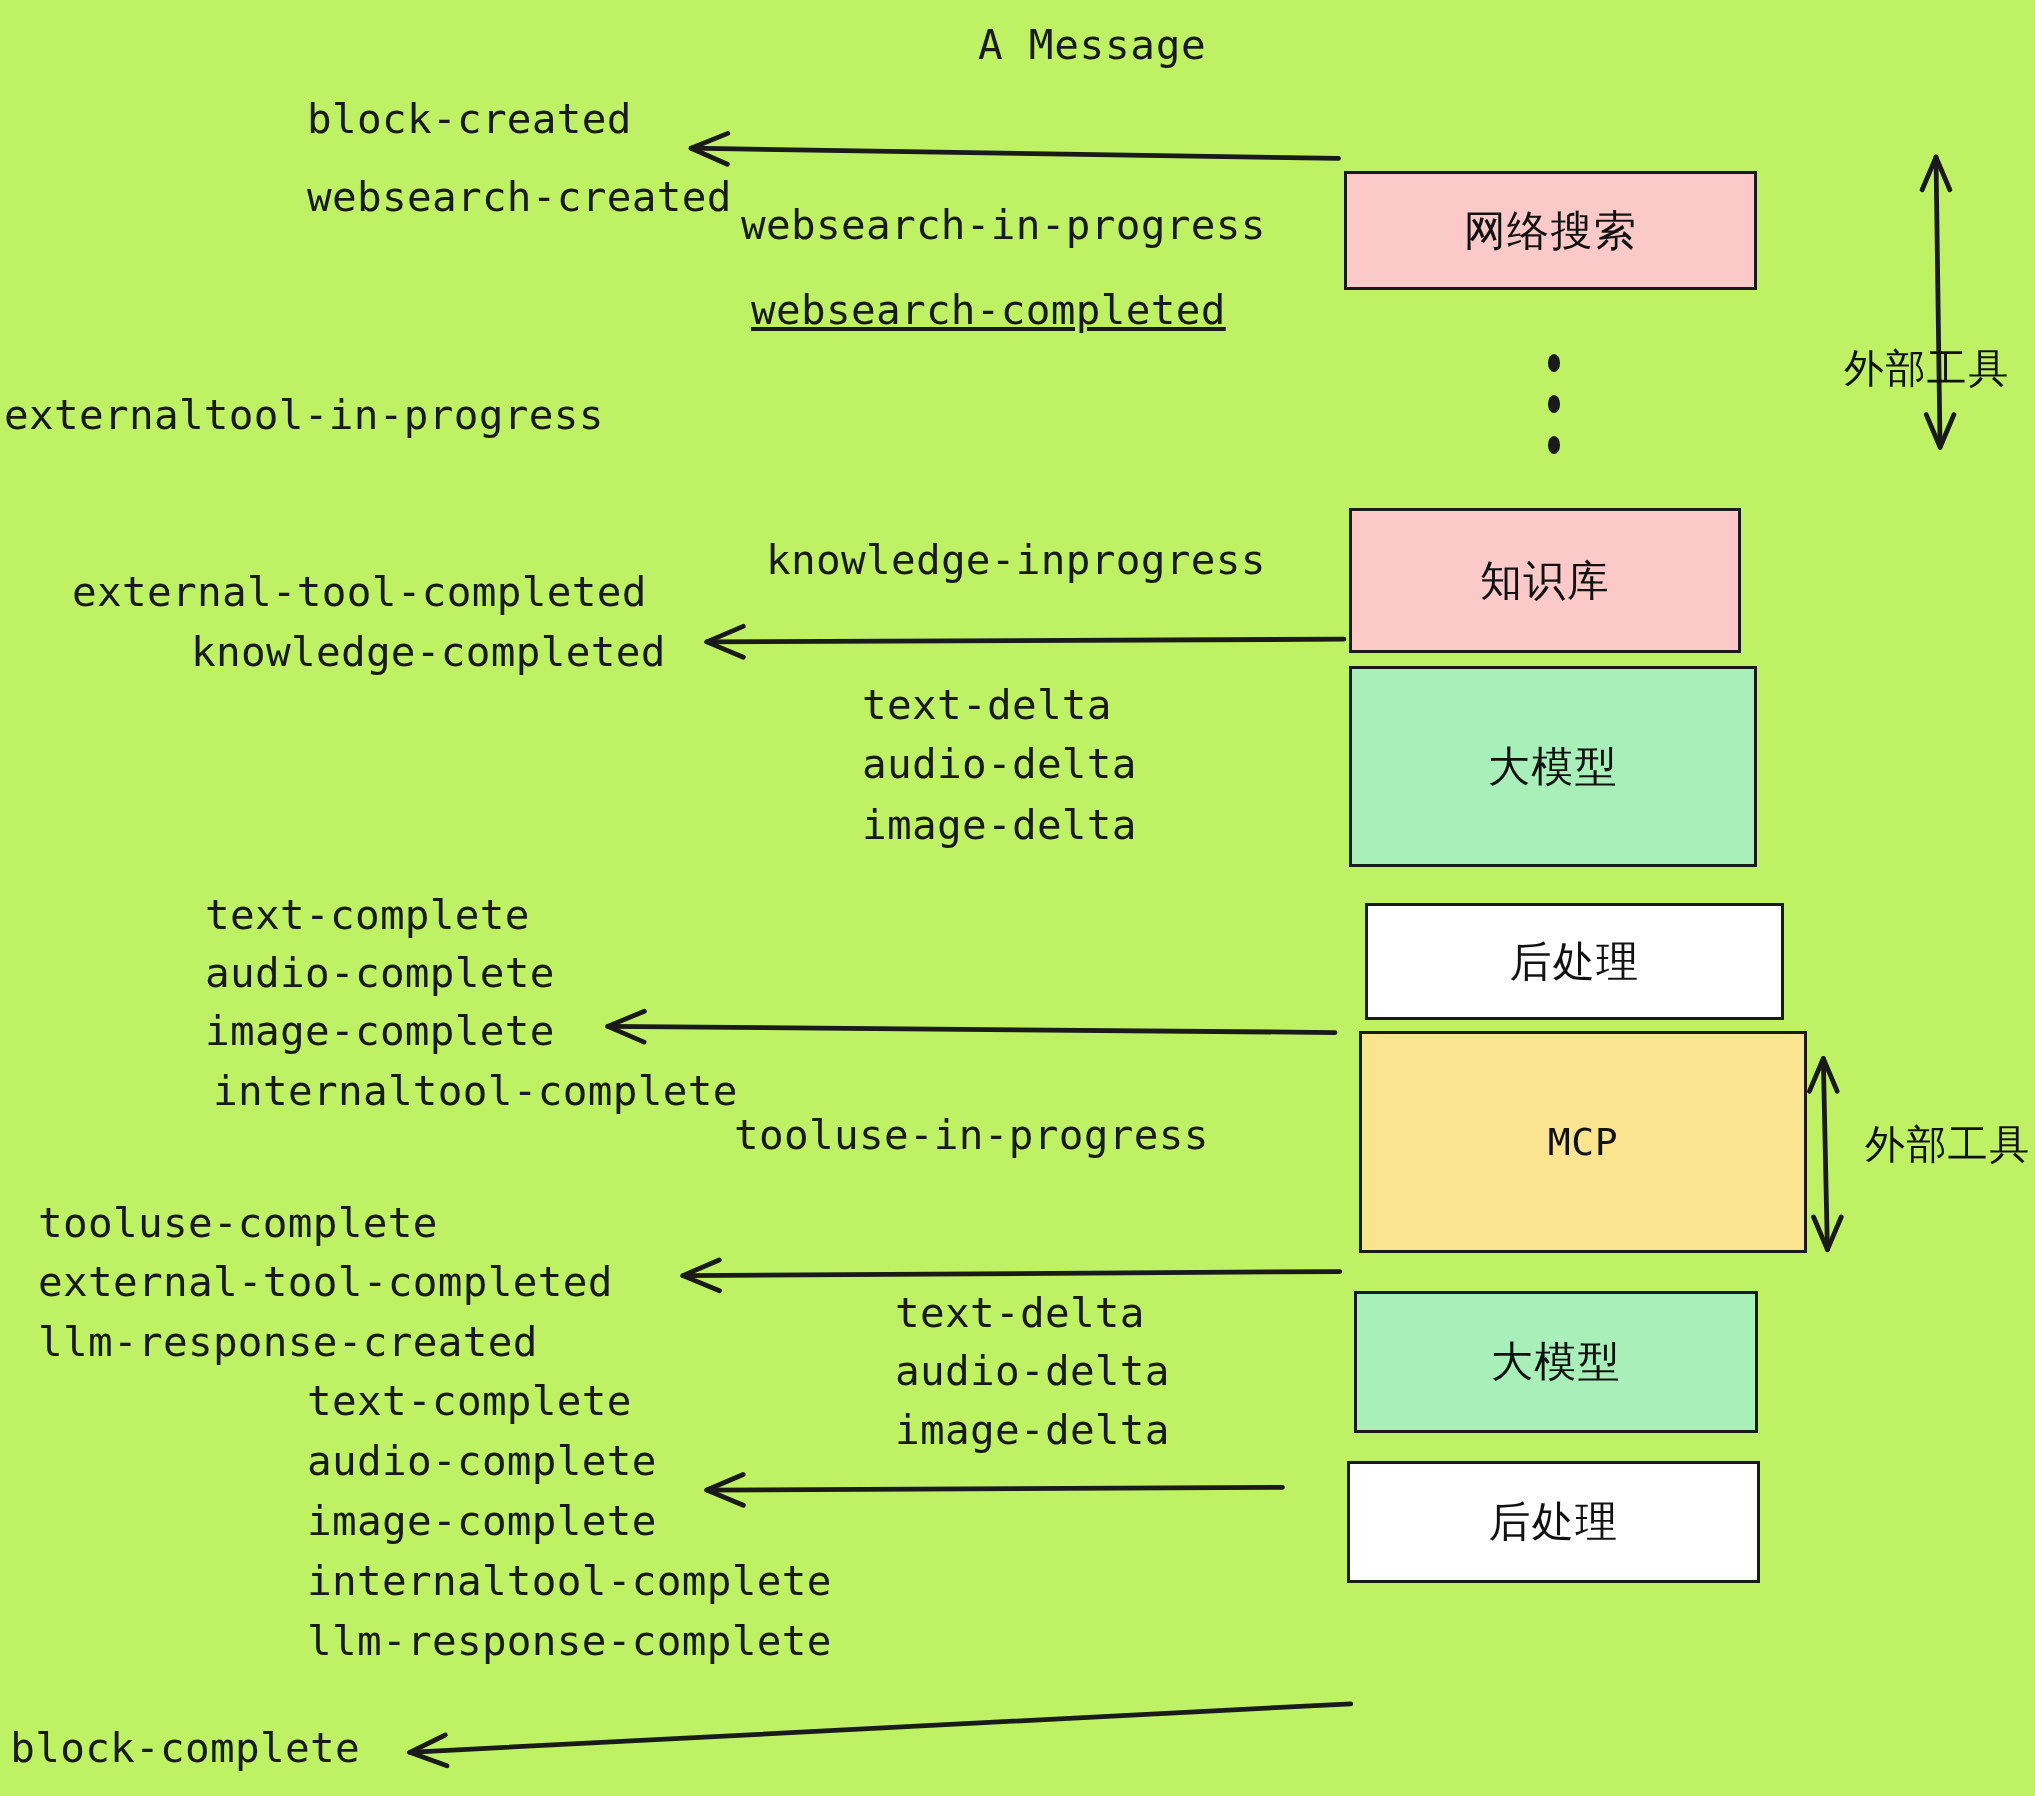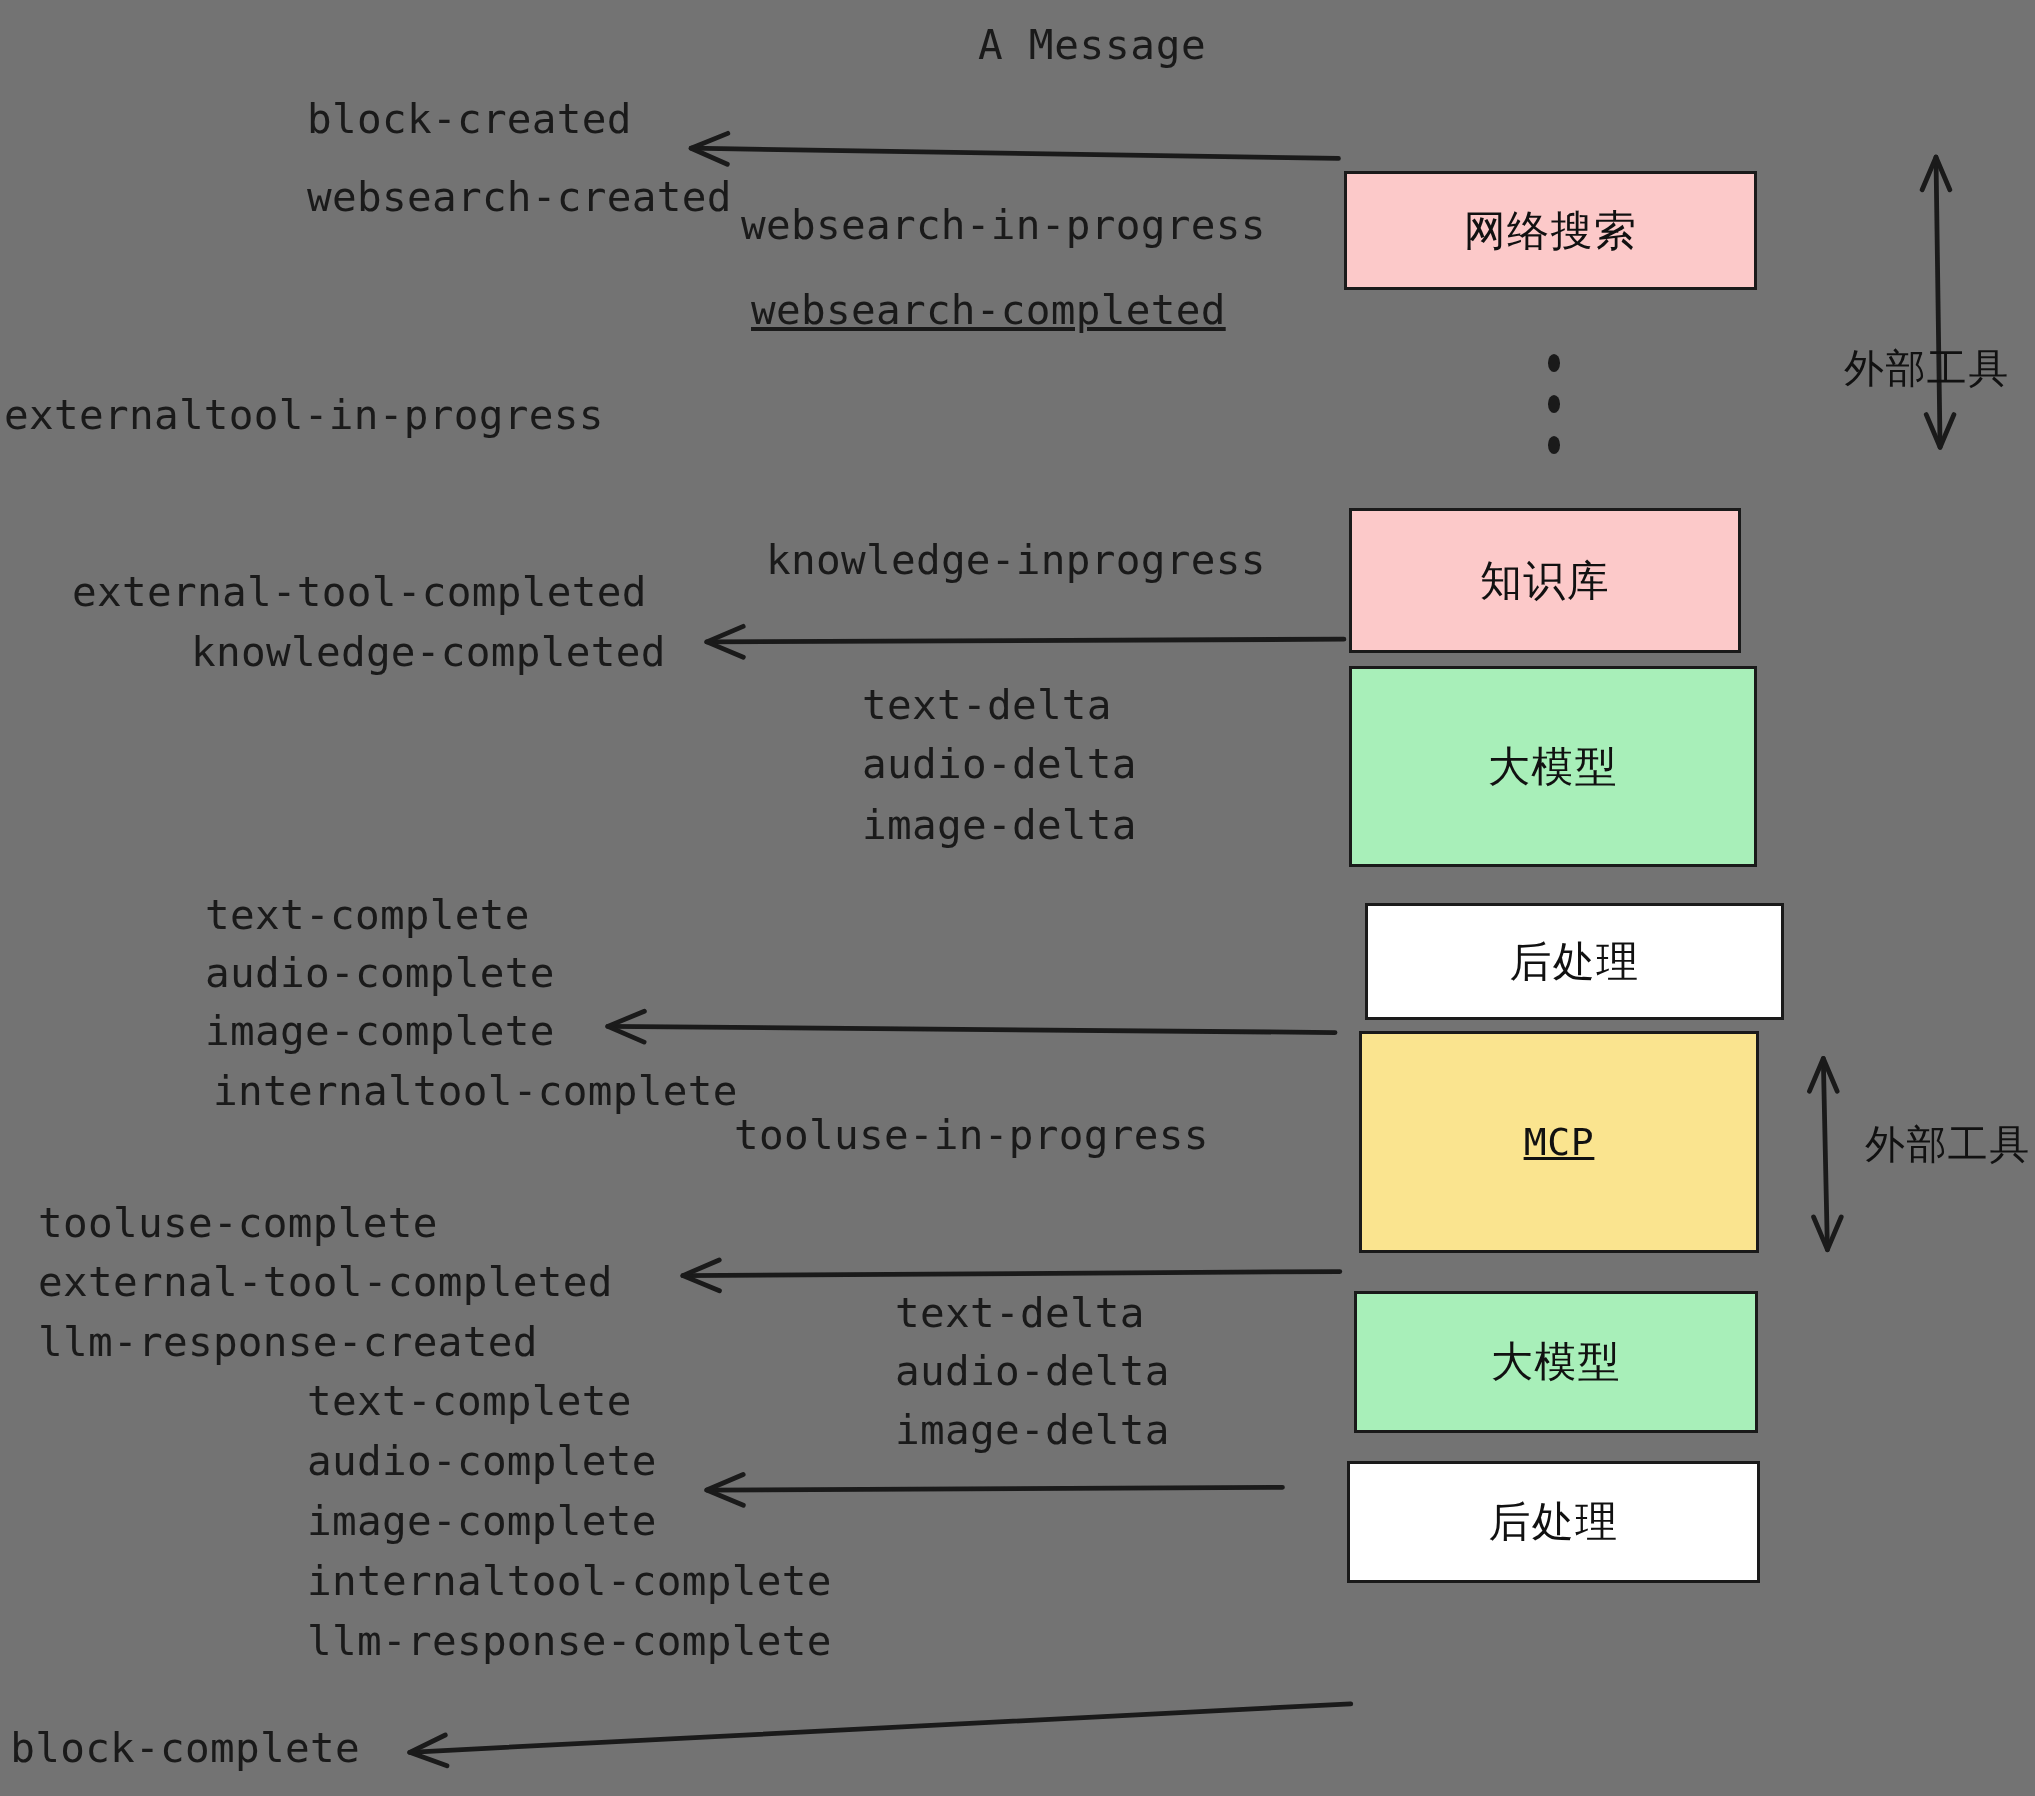--- a/index.html
+++ b/index.html
@@ -4,21 +4,21 @@
 <style>
   html, body {
     margin: 0;
     padding: 0;
     background: #ffffff;
   }
   #stage {
     position: relative;
     width: 2035px;
     height: 1796px;
-    background: #737373;
+    background: #bef264;
     overflow: hidden;
     font-family: "DejaVu Sans Mono", monospace;
   }
   
   .ev {
     position: absolute;
     font-family: "DejaVu Sans Mono", monospace;
     font-size: 41px;
     line-height: 1;
     color: #1a1a1a;
@@ -130,21 +130,21 @@
       </div>
       <div class="node" style="left: 1349px; top: 508px; width: 392px; height: 145px; background: rgb(252, 201, 201);">
         <span>知识库</span>
       </div>
       <div class="node" style="left: 1349px; top: 666px; width: 408px; height: 201px; background: rgb(168, 239, 185);">
         <span>大模型</span>
       </div>
       <div class="node" style="left: 1365px; top: 903px; width: 419px; height: 117px; background: rgb(255, 255, 255);">
         <span>后处理</span>
       </div>
-      <div class="node mono" style="left: 1359px; top: 1031px; width: 400px; height: 222px; background: rgb(250, 228, 143); text-decoration: underline;">
+      <div class="node mono" style="left: 1359px; top: 1031px; width: 448px; height: 222px; background: rgb(250, 228, 143);">
         <span>MCP</span>
       </div>
       <div class="node" style="left: 1354px; top: 1291px; width: 404px; height: 142px; background: rgb(168, 239, 185);">
         <span>大模型</span>
       </div>
       <div class="node" style="left: 1347px; top: 1461px; width: 413px; height: 122px; background: rgb(255, 255, 255);">
         <span>后处理</span>
       </div>
     </div>
 

